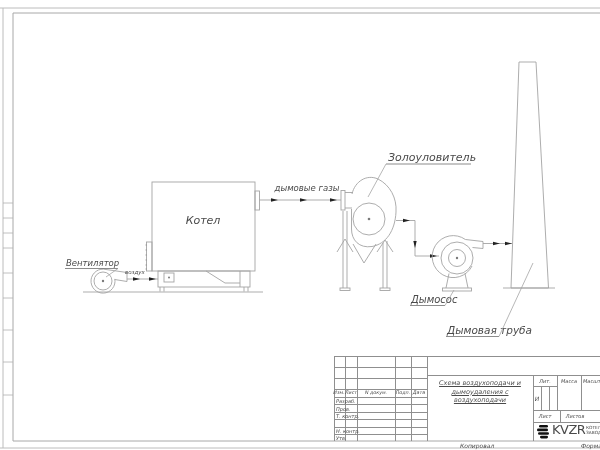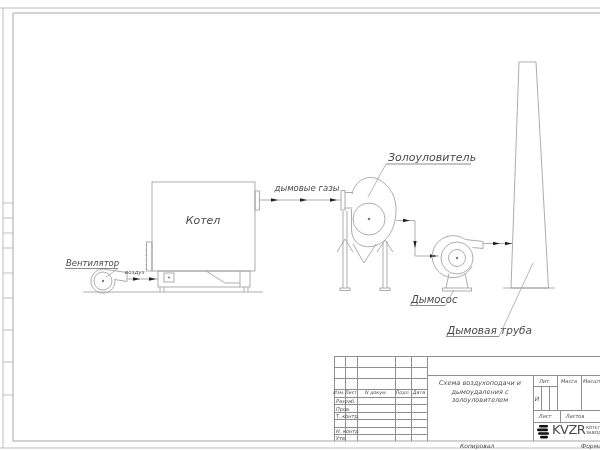--- a/index.html
+++ b/index.html
@@ -1,21 +1,21 @@
 <!DOCTYPE html>
 <html><head>
 <meta charset="utf-8">
 <style>
   html,body{margin:0;padding:0;background:#fff;}
   .page{position:relative;width:600px;height:450px;background:#ffffff;overflow:hidden;
         font-family:"DejaVu Sans",sans-serif;}
   svg{position:absolute;left:0;top:0;}
   .tb span, .tb div.tl{position:absolute;font-style:italic;color:#4a4a4a;white-space:nowrap;}
   .gl{position:absolute;background:#8f8f8f;}
-  .tl-box{position:absolute;text-align:center;color:#4a4a4a;font-style:italic;}
+  .tl-box{position:absolute;text-align:center;color:#4a4a4a;font-style:italic;text-decoration:underline;}
   .logo-txt{position:absolute;font-weight:normal;color:#111;font-style:normal !important;letter-spacing:-0.5px;}
 </style>
 </head>
 <body>
 
 <div class="page">
 
   <svg width="600" height="450" viewBox="0 0 600 450">
     <g stroke="#bcbcbc" stroke-width="1">
       <line x1="0" y1="8" x2="600" y2="8"></line>
@@ -181,21 +181,21 @@
 
     <span style="left:336px;top:398px;font-size:5px">Разраб.</span>
     <span style="left:336px;top:405.5px;font-size:5px">Пров.</span>
     <span style="left:336px;top:412.5px;font-size:5px">Т. контр.</span>
     <span style="left:336px;top:427.5px;font-size:5px">Н. контр.</span>
     <span style="left:336px;top:435px;font-size:5px">Утв.</span>
 
     <div class="tl-box" style="left:428px;top:379px;width:104px;font-size:6.5px;line-height:8.5px">
       <div class="tl" style="position:static">Схема воздухоподачи и</div>
       <div class="tl" style="position:static">дымоудаления с</div>
-      <div class="tl" style="position:static">золоуловителем</div>
+      <div class="tl" style="position:static">воздухоподачи</div>
     </div>
 
     <span style="left:533px;top:377.5px;width:24px;text-align:center;font-size:5px">Лит.</span>
     <span style="left:557px;top:377.5px;width:24px;text-align:center;font-size:5px">Масса</span>
     <span style="left:583px;top:377.5px;width:30px;font-size:5px">Масштаб</span>
     <span style="left:533px;top:394.5px;width:8px;text-align:center;font-size:6px">И</span>
     <span style="left:534px;top:412.5px;width:22px;text-align:center;font-size:5px">Лист</span>
     <span style="left:560px;top:412.5px;width:30px;text-align:center;font-size:5px">Листов</span>
 
     <svg style="left:536px;top:423.5px" width="14" height="16" viewBox="0 0 14 16">

